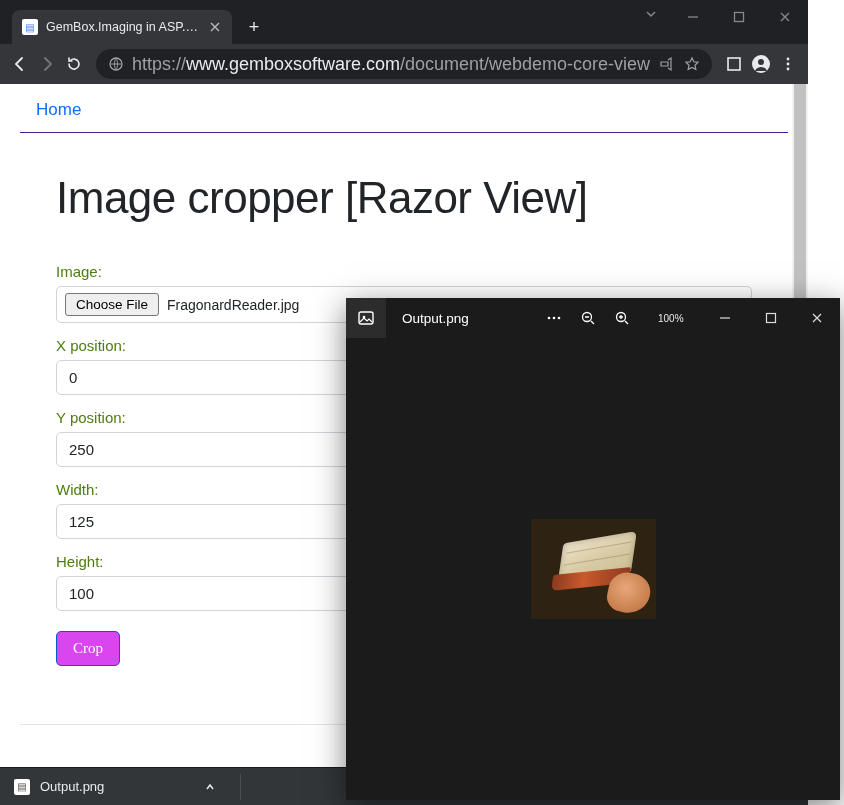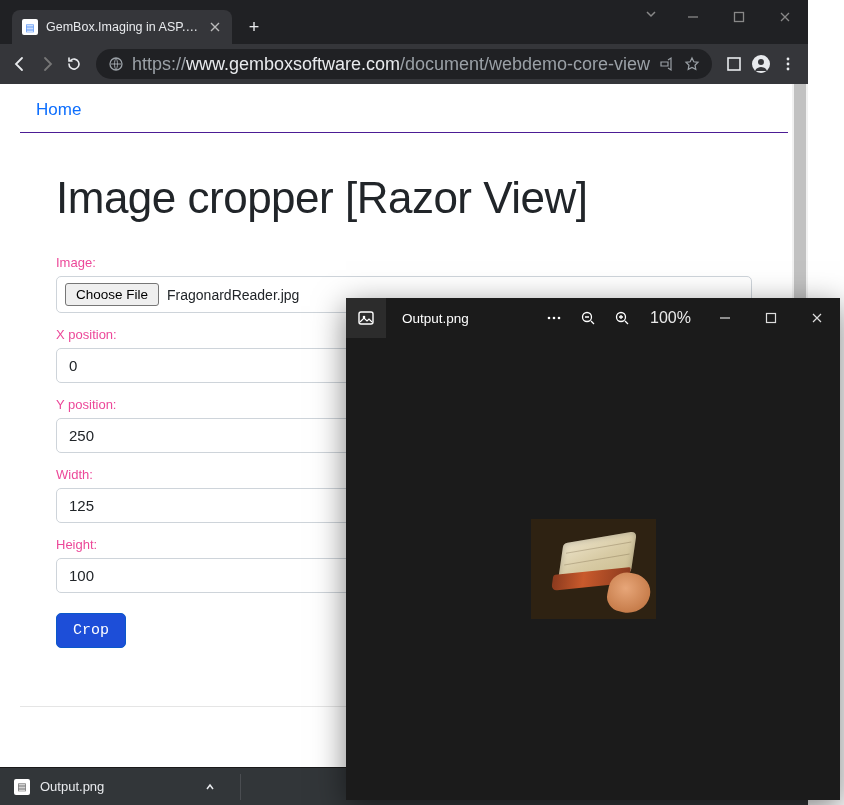--- a/index.html
+++ b/index.html
@@ -110,25 +110,25 @@
   .nav a { color: #0d6efd; text-decoration: none; font-size: 17px; }
   .main {
     padding: 26px 36px 30px 36px;
     background: #fff;
     margin: 14px 20px 0 20px;
   }
   h1 {
     font-weight: 300;
     font-size: 44px;
     color: #212529;
-    margin-bottom: 32px;
+    margin-bottom: 40px;
     letter-spacing: -0.5px;
   }
   .form-group { margin-bottom: 14px; }
-  .form-label { font-size: 13px; color: #ec4899; display: block; margin-bottom: 6px; }
+  .form-label { font-size: 15px; color: #4d7c0f; display: block; margin-bottom: 6px; }
   .file-row {
     border: 1px solid #ced4da;
     border-radius: 5px;
     padding: 6px 8px;
     display: flex;
     align-items: center;
     gap: 8px;
     width: 100%;
     background: #fff;
   }
@@ -145,28 +145,28 @@
     width: 100%;
     border: 1px solid #ced4da;
     border-radius: 5px;
     padding: 8px 12px;
     font-size: 15px;
     color: #212529;
     background: #fff;
     font-family: inherit;
   }
   .btn-primary {
-    background: #1d4ed8;
+    background: #d946ef;
     border: 1px solid #0a58ca;
     color: #fff;
     padding: 8px 16px;
     border-radius: 5px;
     font-size: 15px;
     margin-top: 6px;
-    font-family: Liberation Mono, monospace;
+    font-family: Liberation Serif, serif;
   }
   .page-bottom-line {
     border-top: 1px solid #e5e5e5;
     margin: 28px 20px 0 20px;
   }
 
   
   .download-shelf {
     position: absolute;
     left: 0; bottom: 0;
@@ -206,21 +206,21 @@
   }
   .photos-icon-box {
     width: 40px; height: 40px; background: #2c2c2c;
     display:flex;align-items:center;justify-content:center;
   }
   .photos-title { margin-left: 16px; }
   .photos-tools {
     position: absolute; left: 200px; top: 0; height: 40px;
     display: flex; align-items: center; gap: 18px; color: #eaeaea;
   }
-  .zoom-pct { font-size: 16px; margin-left: 2px; }
+  .zoom-pct { font-size: 10px; margin-left: 10px; }
   .photos-win-controls {
     position: absolute; right: 0; top: 0; height: 40px; display: flex;
     color: #ddd;
   }
   .p-win-btn { width: 46px; display:flex;align-items:center;justify-content:center; }
 
   .photos-canvas {
     flex: 1;
     display: flex;
     align-items: center;

